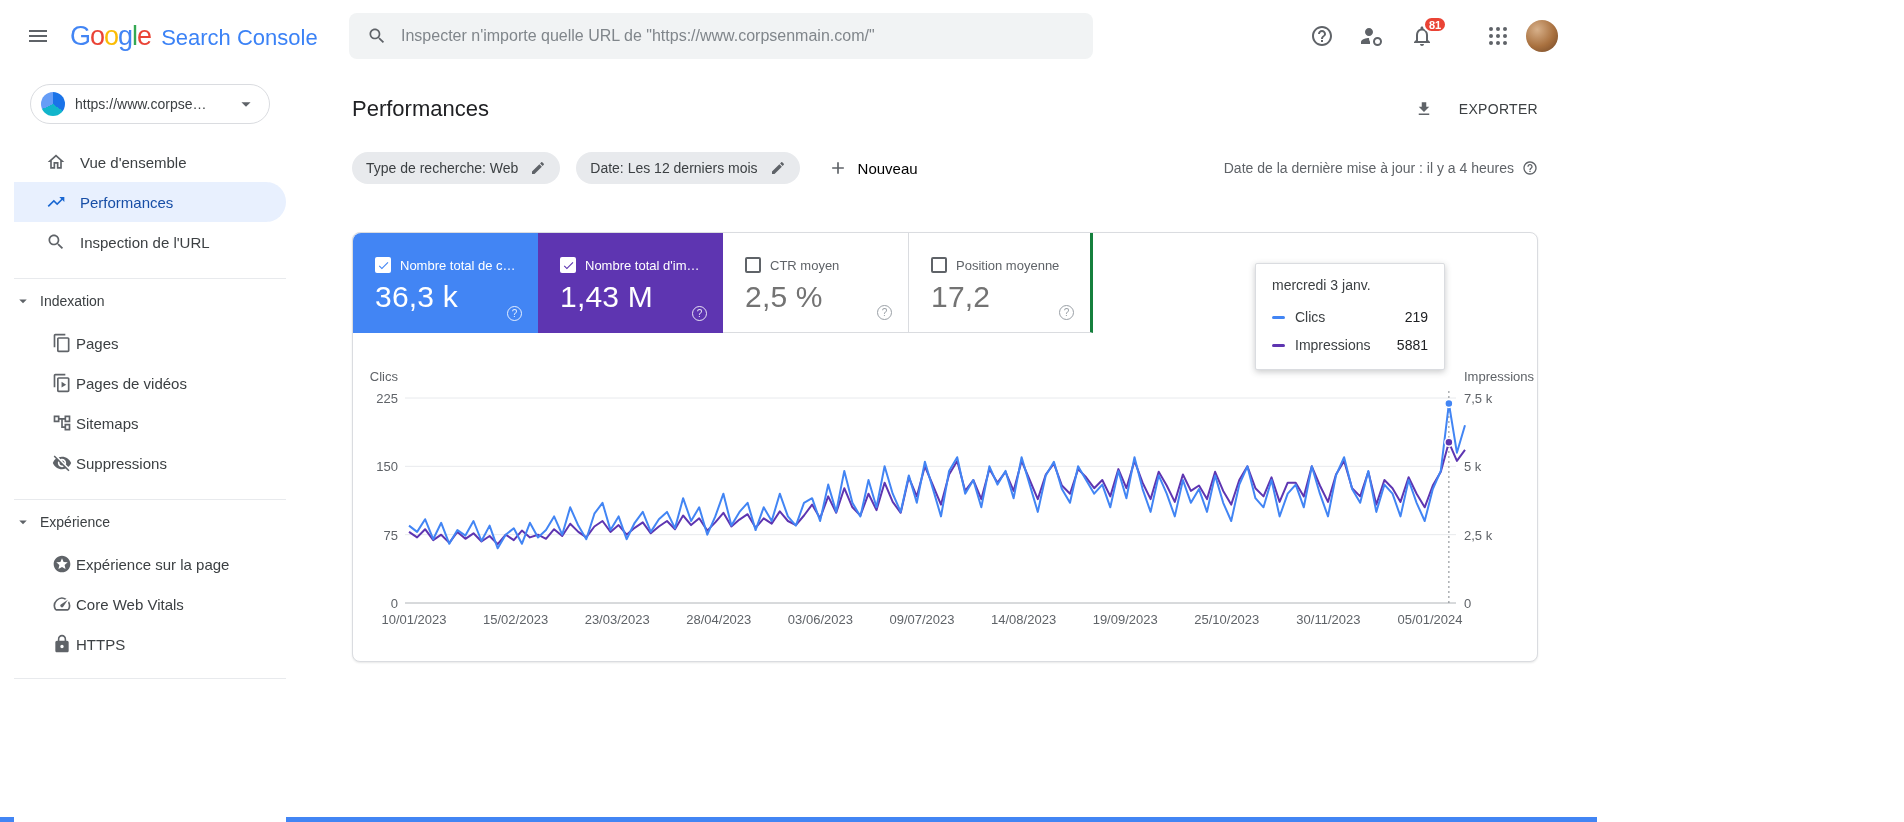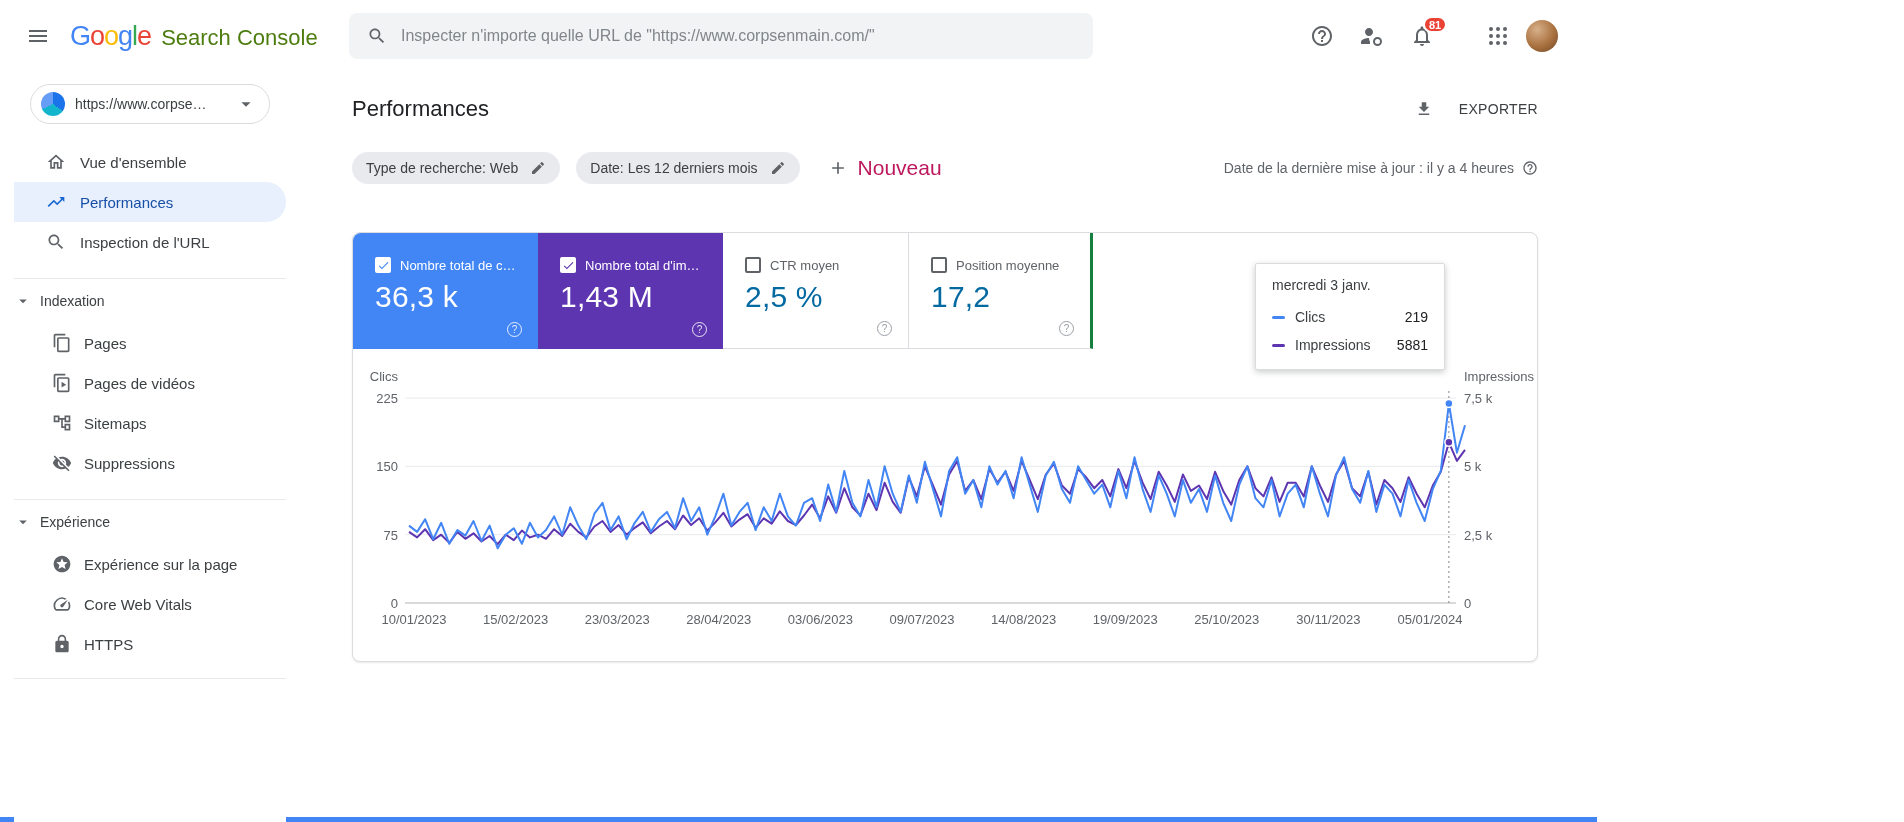--- a/index.html
+++ b/index.html
@@ -8,21 +8,21 @@
     font-family:"Liberation Sans","DejaVu Sans",sans-serif;color:#3c4043}
   svg{display:block}
 
   
   .header{position:fixed;top:0;left:0;width:100%;height:72px;background:#fff;z-index:20;display:flex;align-items:center}
   .menu-btn{width:48px;height:48px;margin-left:14px;border:none;background:transparent;border-radius:50%;
     display:flex;align-items:center;justify-content:center;cursor:pointer;color:#5f6368}
   .logo{display:flex;align-items:baseline;margin-left:8px;white-space:nowrap;cursor:pointer}
   .logo .glyph{font-size:27px;font-weight:500;letter-spacing:-1px}
   .c-blue{color:#4285F4}.c-red{color:#EA4335}.c-yellow{color:#FBBC05}.c-green{color:#34A853}
-  .logo .product{font-size:22px;color:#4d7c0f;margin-left:10px;font-weight:400}
+  .logo .product{font-size:22px;color:#3b82f6;margin-left:10px;font-weight:400}
   .search-box{position:absolute;left:349px;top:13px;width:744px;height:46px;background:#f1f3f4;border-radius:8px;
     display:flex;align-items:center;padding:0 18px;gap:14px}
   .search-box input{flex:1;border:none;outline:none;background:transparent;font-size:16px;color:#0f766e;font-family:Liberation Sans, sans-serif}
   .search-box input::placeholder{color:#80868b}
   .header-actions{position:absolute;left:1310px;top:0;height:72px;display:flex;align-items:center}
   .icon-btn{width:24px;height:24px;margin-right:26px;background:none;border:none;cursor:pointer;position:relative;color:#5f6368;flex:none}
   .icon-btn.bell{margin-right:52px}
   .badge{position:absolute;top:-8px;right:-13px;min-width:24px;height:17px;background:#ea4335;border:2px solid #fff;
     border-radius:9px;color:#fff;font-size:11px;font-weight:700;display:flex;align-items:center;justify-content:center;padding:0 3px}
   .avatar{width:32px;height:32px;border-radius:50%;border:none;cursor:pointer;flex:none;margin-right:0;
@@ -34,54 +34,54 @@
     padding:0 12px 0 10px;gap:10px;cursor:pointer}
   .site-icon{width:24px;height:24px;border-radius:50%;flex:none;
     background:conic-gradient(#1a73e8 0 35%,#12b5cb 35% 68%,#669df6 68% 100%)}
   .prop-label{font-size:14px;color:#3c4043;flex:1;white-space:nowrap;overflow:hidden}
   .caret{color:#5f6368;flex:none;display:flex}
   .nav{margin-top:18px}
   .nav-item{height:40px;display:flex;align-items:center;padding-left:32px;gap:14px;font-size:15px;color:#3c4043;cursor:pointer}
   .nav-item .nicon{width:20px;height:20px;display:flex;color:#5f6368;flex:none}
   .nav-item.selected{background:#e8f0fe;border-radius:0 20px 20px 0;color:#174ea6;font-weight:500}
   .nav-item.selected .nicon{color:#1967d2}
-  .sub-item{padding-left:38px;gap:12px}
+  .sub-item{padding-left:38px;gap:4px}
   .divider{height:1px;background:#e8eaed;margin-top:16px}
   .section-header{height:44px;display:flex;align-items:center;gap:8px;font-size:14px;color:#3c4043;cursor:pointer}
   .section-header .chev{display:flex;color:#5f6368}
 
   
   .main{position:absolute;left:272px;top:72px;width:1340px}
   .content{margin-left:80px;width:1186px}
   .page-head{margin-top:20px;display:flex;align-items:center;justify-content:space-between;height:34px}
   .page-title{font-size:22px;font-weight:400;color:#202124}
   .export-btn{display:flex;align-items:center;gap:26px;background:none;border:none;font-size:14px;font-weight:500;
     letter-spacing:.3px;color:#3c4043;cursor:pointer;font-family:inherit}
   .export-btn .dlicon{color:#5f6368;display:flex}
   .filter-row{margin-top:26px;display:flex;align-items:center}
   .chip{height:32px;border-radius:16px;background:#e8eaed;display:flex;align-items:center;padding:0 14px;gap:12px;
     font-size:14px;color:#3c4043;cursor:pointer;margin-right:16px;border:none;font-family:inherit}
   .chip .pencil{color:#5f6368;display:flex}
-  .new-btn{display:flex;align-items:center;gap:10px;background:none;border:none;font-size:21px;color:#be185d;
+  .new-btn{display:flex;align-items:center;gap:10px;background:none;border:none;font-size:15px;color:#000000;
     cursor:pointer;margin-left:12px;font-family:inherit}
   .new-btn .plus{color:#5f6368;display:flex}
   .update-info{margin-left:auto;display:flex;align-items:center;gap:8px;font-size:14px;color:#5f6368}
   .qcircle{width:16px;height:16px;color:#5f6368;display:flex;cursor:pointer}
 
   
   .card{margin-top:48px;width:1186px;background:#fff;border:1px solid #dadce0;border-radius:8px;
     box-shadow:0 1px 2px rgba(60,64,67,.12);position:relative}
   .metric-row{display:flex;height:116px}
-  .metric{width:185px;height:116px;position:relative;padding:24px 0 0 22px;cursor:pointer}
+  .metric{width:185px;height:100px;position:relative;padding:24px 0 0 22px;cursor:pointer}
   .metric .m-head{display:flex;align-items:center;gap:9px;font-size:13px;white-space:nowrap;overflow:hidden;padding-right:8px}
   .metric .m-value{margin-top:7px;font-size:30px;letter-spacing:.2px}
   .metric.card-blue{background:#4285f4;color:#fff;border-top-left-radius:8px}
   .metric.card-purple{background:#5e35b1;color:#fff}
   .metric.plain{color:#5f6368;border-bottom:1px solid #dadce0}
-  .metric.plain .m-value{color:#0369a1}
+  .metric.plain .m-value{color:#737373}
   .metric.pos{border-left:1px solid #dadce0;border-right:3px solid #15803d}
   .checkbox{width:16px;height:16px;border-radius:2px;flex:none;display:flex;align-items:center;justify-content:center;cursor:pointer}
   .checkbox.checked{background:#fff}
   .checkbox.un{border:2px solid #5f6368;background:transparent}
   .qmark{position:absolute;right:16px;bottom:12px;width:15px;height:15px;border:1.5px solid rgba(255,255,255,.85);
     border-radius:50%;font-size:10px;display:flex;align-items:center;justify-content:center;color:rgba(255,255,255,.85);cursor:pointer}
   .metric.plain .qmark{border-color:#9aa0a6;color:#9aa0a6}
 
   
   #perf-chart{width:1186px;height:312px}

